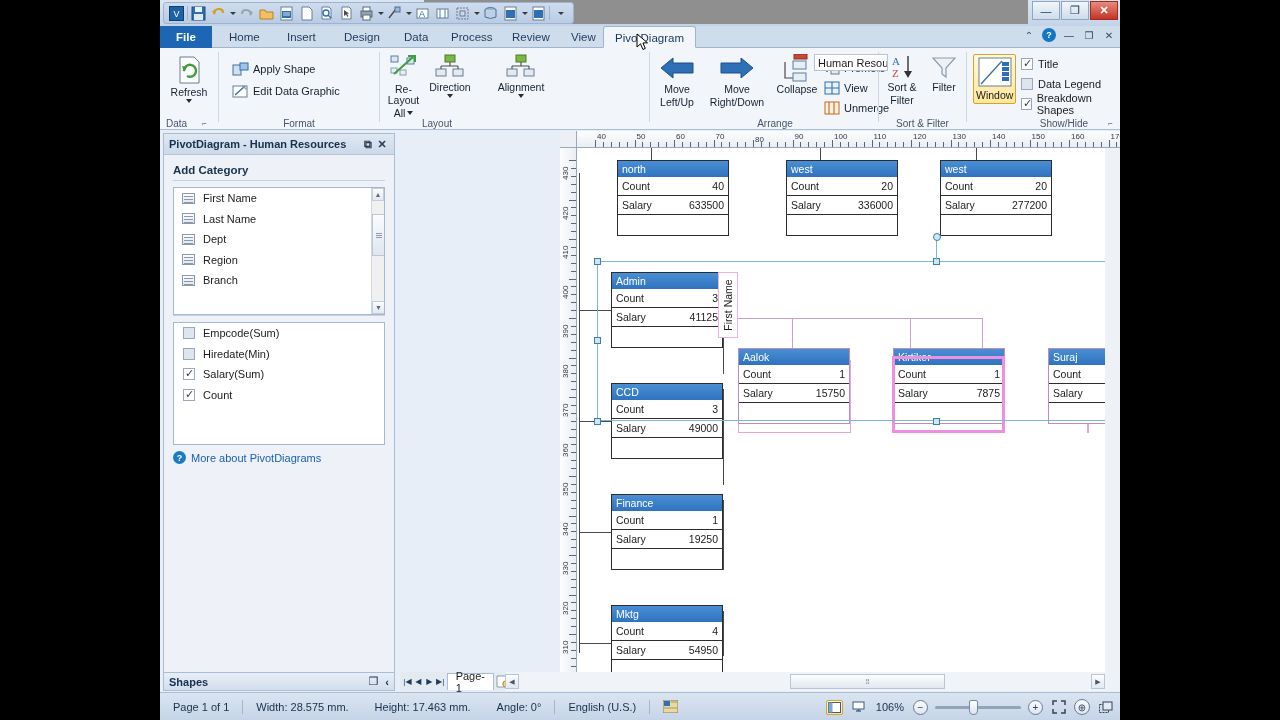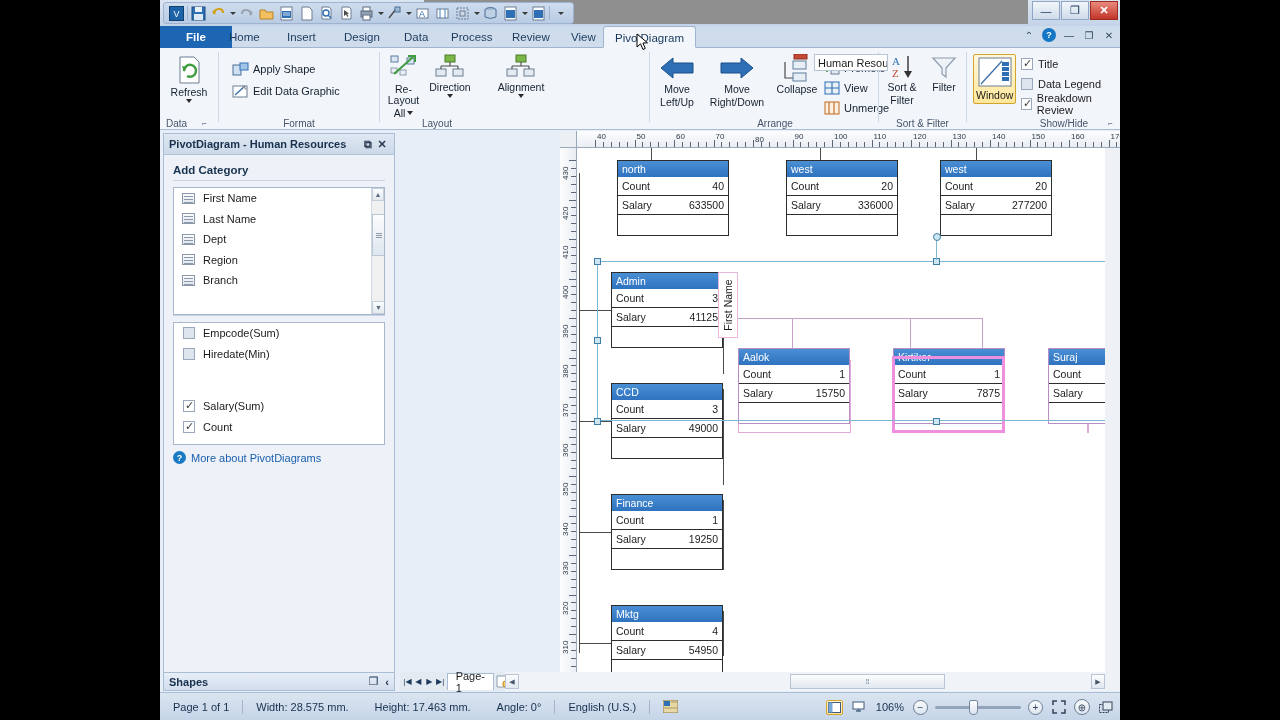--- a/index.html
+++ b/index.html
@@ -23,21 +23,21 @@
   .titlegray { position:absolute; left:264px; top:0; width:604px; height:24px; background:#8f8f8f; }
   .winbtns { position:absolute; right:2px; top:1px; display:flex; gap:1px; }
   .wb { width:28px; height:19px; background:linear-gradient(#f2f6fb,#cfdcea); border:1px solid #8fa7c4;
         display:flex;align-items:center;justify-content:center; font-size:11px; color:#15365c;}
   .wb.close { background:linear-gradient(#e98a7d,#c23428); border-color:#9c2b20; color:#fff; font-weight:bold;}
 
   
   .tabsrow { position:absolute; left:0; top:26px; width:960px; height:22px; background:#cfdcec;
      border-bottom:1px solid #9fb4cd; }
   .tab { position:absolute; top:0; height:22px; line-height:22px; padding:0 11px; font-size:11.5px; color:#1b3a5c; cursor:default;}
-  .tab.file { background:#1d66b3; color:#fff; font-weight:bold; left:0; width:72px; text-align:center; padding:0;}
+  .tab.file { background:#1d66b3; color:#fff; font-weight:bold; left:0; width:52px; text-align:center; padding:0;}
   .tab.active { background:#f2f6fb; border:1px solid #9fb4cd; border-bottom:1px solid #f2f6fb; border-radius:3px 3px 0 0; color:#15365c;}
   .helpicons { position:absolute; right:4px; top:28px; display:flex; gap:6px; align-items:center; }
   .hi { width:14px;height:14px; display:flex;align-items:center;justify-content:center;color:#3a4b5e;font-size:10px;}
   .hi.q { background:#1576c4; color:#fff; border-radius:50%; font-weight:bold; font-size:9px;}
 
   
   .ribbon { position:absolute; left:0; top:48px; width:960px; height:82px; background:#f2f6fb;
      border-bottom:1px solid #a9bdd4; }
   .grp { position:absolute; top:0; height:82px; }
   .grp .glabel { position:absolute; bottom:1px; left:0; width:100%; text-align:center; font-size:10px; color:#46546a; }
@@ -477,21 +477,21 @@
         <div class="chkrow">
           <div class="chkbox checked"></div>
           <span class="lbl">Title</span>
         </div>
         <div class="chkrow">
           <div class="chkbox grey"></div>
           <span class="lbl">Data Legend</span>
         </div>
         <div class="chkrow">
           <div class="chkbox checked"></div>
-          <span class="lbl">Breakdown Review</span>
+          <span class="lbl">Breakdown Shapes</span>
         </div>
       </div>
       <div class="namebox" style="left:-154px; top:6px; width:74px;">Human Resou</div>
       <div class="glabel" style="left:40px; width:112px;">Show/Hide</div>
       <div class="dialoglaunch" style="right:3px; bottom:2px;">⌐</div>
     </div>
   </div>
 
   <div class="pane">
     <div class="panehdr">
@@ -534,21 +534,21 @@
     <div class="sectline"></div>
     <div class="listbox" style="height:123px;">
       <div class="litem" style="padding-left:9px;">
         <span class="chkbox grey"></span>
         <span>Empcode(Sum)</span>
       </div>
       <div class="litem" style="padding-left:9px;">
         <span class="chkbox grey"></span>
         <span>Hiredate(Min)</span>
       </div>
-      <div class="litem" style="padding-left:9px;margin-top:32px;">
+      <div class="litem" style="padding-left:9px;">
         <span class="chkbox checked"></span>
         <span>Salary(Sum)</span>
       </div>
       <div class="litem" style="padding-left:9px;">
         <span class="chkbox checked"></span>
         <span>Count</span>
       </div>
     </div>
 
     <div class="morelink">

